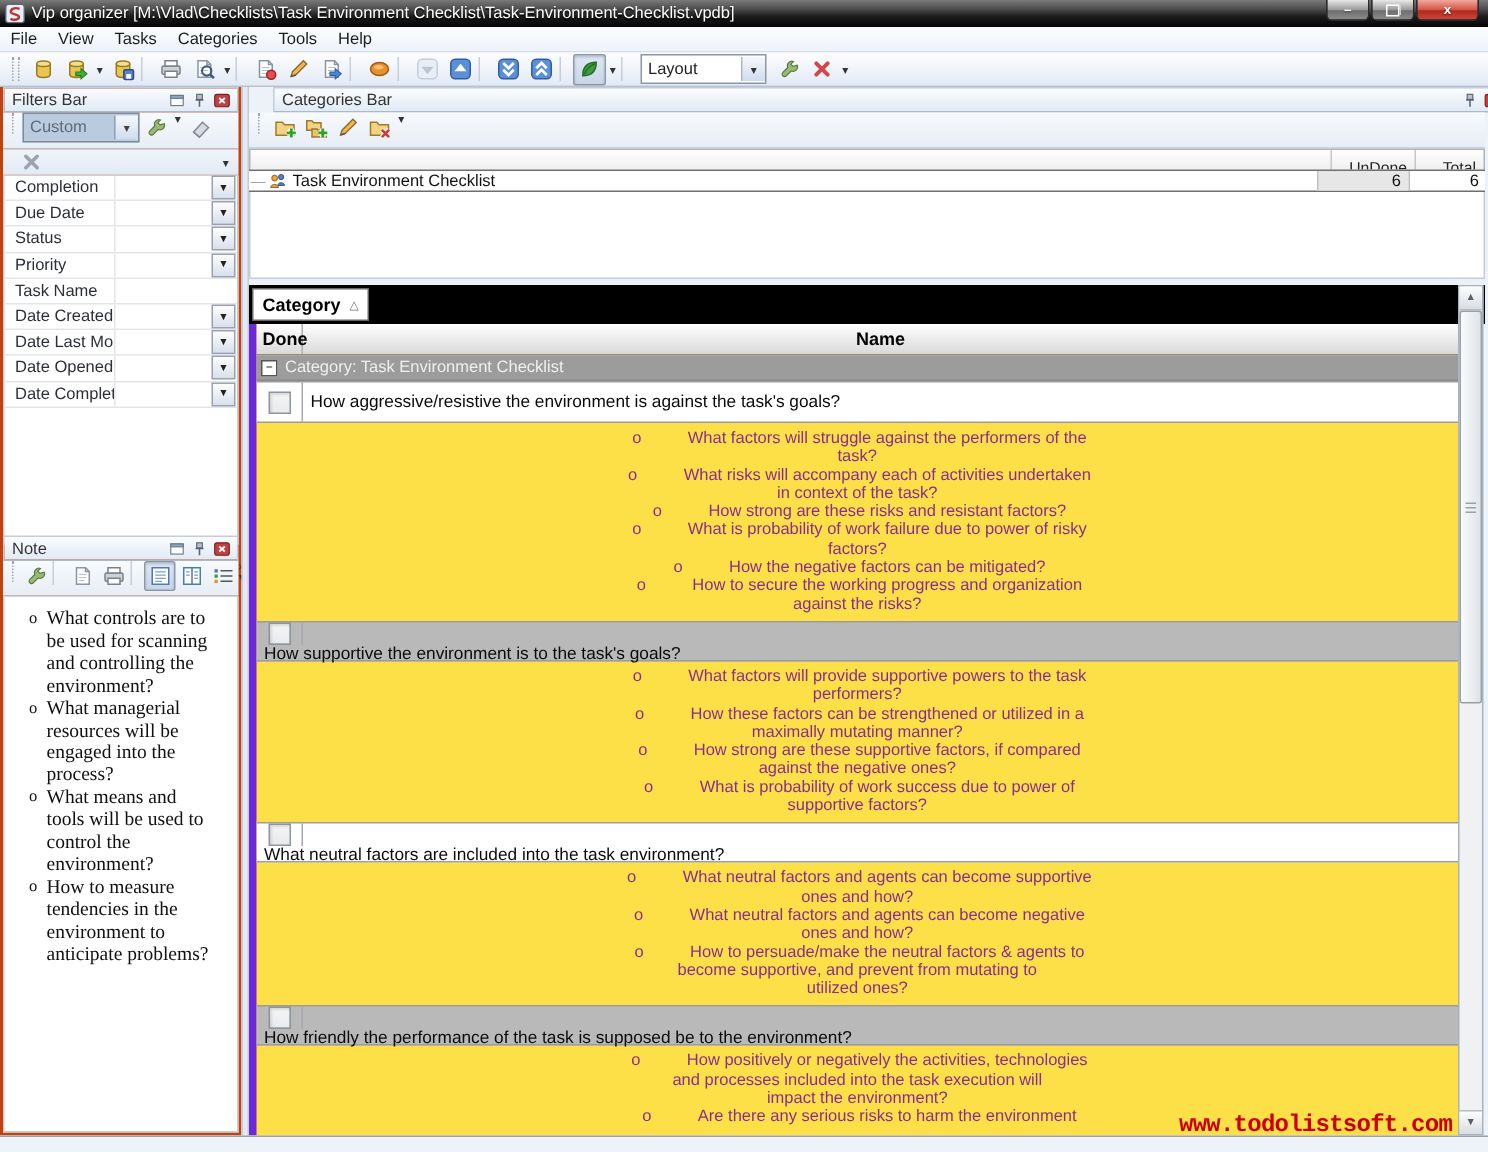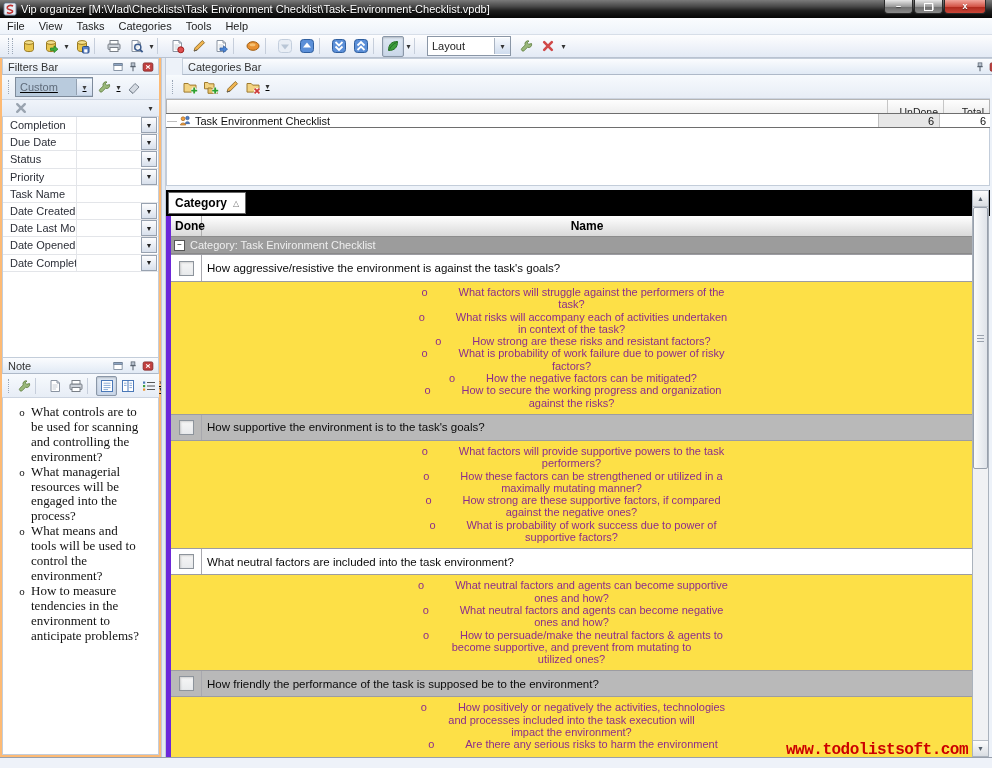--- a/index.html
+++ b/index.html
@@ -37,30 +37,30 @@
   .tbi svg{width:16px;height:16px;}
   .tbi.pressed{border:1px solid #8a97a8;background:linear-gradient(#dfe8f3,#c9d6e8);box-shadow:inset 0 1px 2px rgba(0,0,0,.2);}
   .tbsep{width:7px;height:16px;margin:0 1px;border-left:1px solid #c6cedb;flex:0 0 auto;}
   .dd{font-size:8px;color:#333;width:9px;text-align:center;flex:0 0 auto;}
   .combo{display:flex;align-items:center;height:18px;border:1px solid #8a96a6;background:#fff;margin:0 4px;flex:0 0 auto;}
   .combo .cval{width:58px;padding:0 4px;font-size:11px;color:#222;}
   .combo .cbtn{width:15px;height:16px;margin:0;border-left:1px solid #aab4c2;
     background:linear-gradient(#f6f9fd,#cfdcee);display:flex;align-items:center;justify-content:center;font-size:8px;color:#333;}
 
   
-  .leftcol{position:absolute;left:0;top:58px;width:161px;height:699px;background:#fdba74;}
+  .leftcol{position:absolute;left:0;top:58px;width:161px;height:699px;background:#c2410c;}
   .splitter{position:absolute;left:161px;top:58px;width:5px;height:699px;background:#e4eaf2;border-left:1px solid #c2cbd8;border-right:1px solid #c2cbd8;box-sizing:border-box;}
   .phead{height:17px;display:flex;align-items:center;padding:0 3px 0 5px;
     background:linear-gradient(#fbfcfe,#e1eaf5);border:1px solid #c3cdda;border-bottom-color:#aeb9c8;
     font-size:11px;color:#333;box-sizing:border-box;}
   .phead .ptitle{flex:1;}
   .phbtn{width:14px;height:13px;margin-left:1px;display:flex;align-items:center;justify-content:center;}
   .phbtn svg{width:12px;height:12px;}
-  .ptool{display:flex;align-items:center;background:linear-gradient(#f7fafd,#e7edf6);
-    border-bottom:1px solid #ccd4e0;padding-left:6px;box-sizing:border-box;text-decoration:underline;}
+  .ptool{display:flex;background:linear-gradient(#f7fafd,#e7edf6);
+    border-bottom:1px solid #ccd4e0;padding-left:6px;box-sizing:border-box;}
   .ptool::before{content:"";width:2px;height:14px;margin-right:4px;border-left:1px dotted #9aa6b6;}
   .ptool .tbi{width:19px;height:18px;}
 
   
   .fb-head{position:absolute;left:2px;top:0px;width:157px;}
   .fb-tool{position:absolute;left:2px;top:17px;width:157px;height:25px;}
   .fb-tool2{position:absolute;left:2px;top:42px;width:157px;height:17px;display:flex;align-items:center;
     background:linear-gradient(#f0f4fa,#e3eaf4);border-bottom:1px solid #ccd4e0;padding-left:8px;box-sizing:border-box;}
   .fb-tool2 .dd{margin-left:auto;margin-right:4px;}
   .fcombo{display:flex;height:18px;border:1px solid #7e8b9b;background:#b9cbdd;align-items:center;}
@@ -111,21 +111,21 @@
   .minusbox{width:9px;height:9px;background:#fff;border:1px solid #555;color:#000;font-size:8px;line-height:7px;text-align:center;margin:0 5px 0 3px;}
   .trow{display:flex;border-top:1px solid #9c9ca2;border-bottom:1px solid #9c9ca2;box-sizing:border-box;background:#fff;}
   .trow.shaded{background:#b9b9b9;}
   .trow .tdone{width:31px;border-right:1px solid #a8a8ae;display:flex;align-items:center;justify-content:center;box-sizing:border-box;}
   .trow .tname{flex:1;display:flex;align-items:center;padding-left:5px;font-size:11.5px;color:#0a0a0a;}
   .cbx{width:13px;height:13px;border:1px solid #8d949c;background:linear-gradient(#f6f6f6,#e8eaec);box-shadow:inset 1px 1px 2px rgba(0,0,0,.15);}
   .nrow{padding:4px 8px 5px;box-sizing:border-box;overflow:hidden;}
   .nl{font-size:11px;line-height:12.3px;color:var(--note-purple,#8c2d8c);white-space:nowrap;text-align:center;}
   .nl .ob{display:inline-block;width:12px;}
   .nl .tab{display:inline-block;width:28px;}
-  .t1{height:28px;} .t2,.t3,.t4{height:27px;}
+  .t1{height:28px;} .t2,.t3,.t4{height:27px;flex-direction:column;}
 
   
   .vsb{position:absolute;left:806px;top:132px;width:17px;height:567px;background:#f0f1f3;border:1px solid #aab2bc;box-sizing:border-box;}
   .vsb .sbtn{position:absolute;left:0;width:15px;height:15px;background:linear-gradient(#fdfdfd,#d9dde2);border-bottom:1px solid #b8bec6;display:flex;align-items:center;justify-content:center;font-size:7px;color:#55606c;}
   .vsb .sbtn.down{bottom:0;top:auto;border-top:1px solid #b8bec6;border-bottom:none;}
   .vsb .thumb{position:absolute;left:0px;top:16px;width:15px;height:262px;background:linear-gradient(90deg,#fafbfc,#dfe3e9);border:1px solid #98a0ac;border-radius:2px;box-sizing:border-box;}
   .vsb .grip{position:absolute;left:3px;top:50%;width:7px;height:1px;background:#9aa2ae;box-shadow:0 3px 0 #9aa2ae,0 -3px 0 #9aa2ae;}
 
   .bottomstrip{position:absolute;left:0;top:757px;width:992px;height:11px;background:#eef2f9;border-top:1px solid #98a0ac;}
   .watermark{position:absolute;left:786px;top:741px;font-family:"Liberation Mono",monospace;font-weight:bold;font-size:16px;letter-spacing:-.5px;color:var(--wm-red,#c00);}

